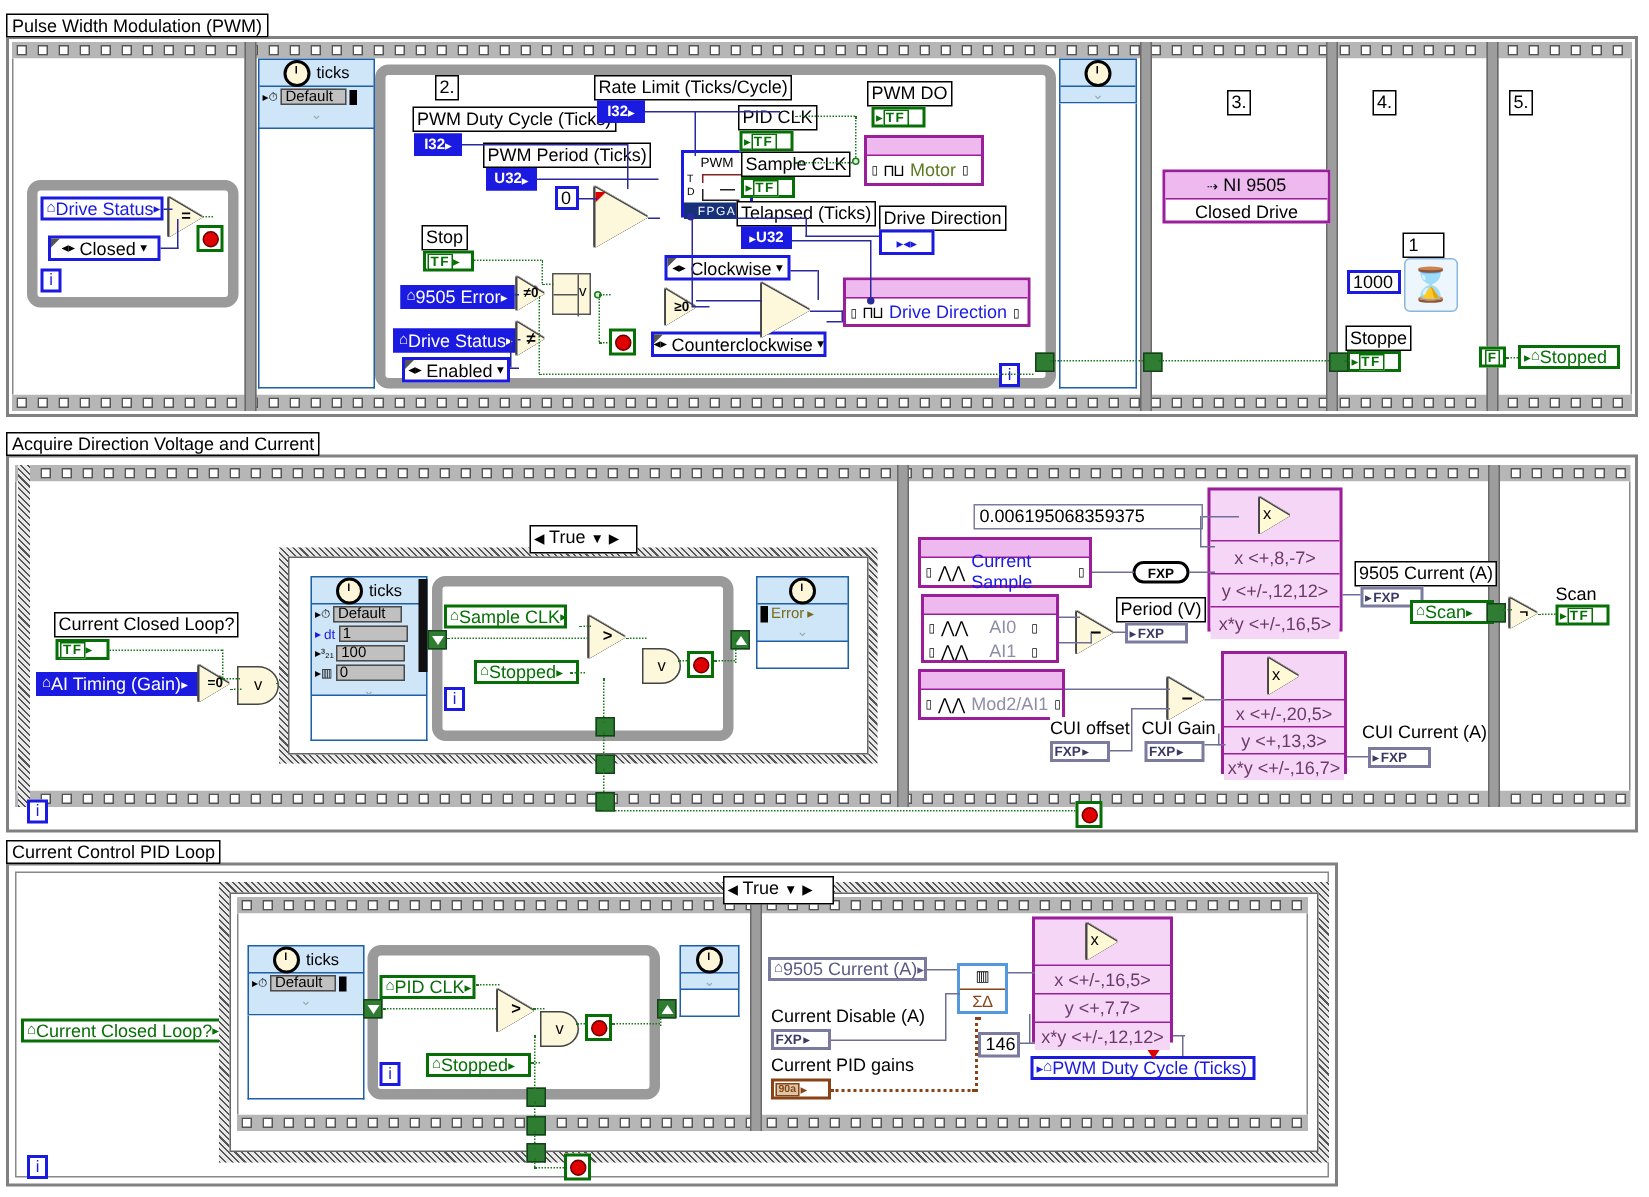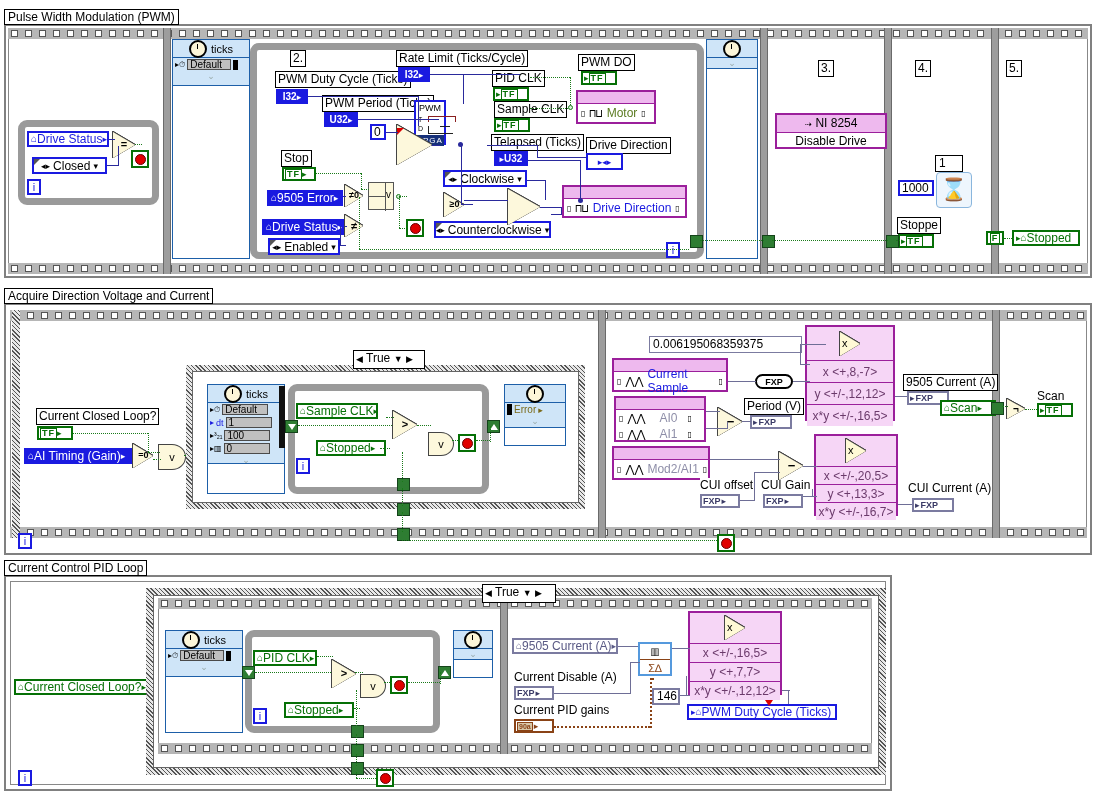--- a/index.html
+++ b/index.html
@@ -394,21 +394,21 @@
 <div class="abs" style="left:368px;top:182px;width:26px;height:28px;background:#fdf8dc;border:1px solid #555;">
   <div style="position:absolute;left:0;top:13px;width:16px;height:1px;background:#555;"></div>
   <div style="position:absolute;left:16px;top:0;width:1px;height:28px;background:#555;"></div>
   <div style="position:absolute;left:17px;top:6px;font-size:10px;">v</div>
 </div>
 <div class="juncg" style="left:396px;top:194px;"></div>
 <div class="stopbtn" style="left:406px;top:219px;">
     <i></i>
   </div>
 
-<div class="pwmico" style="left:414px;top:100px;width:32px;height:45px;">
+<div class="pwmico" style="left:454px;top:100px;width:48px;height:45px;">
   <div class="ptop">
     <div style="margin-top:1px;font-size:9px;">PWM</div>
     <div style="position:absolute;left:2px;top:12px;font-size:7px;">T</div>
     <div style="position:absolute;left:2px;top:21px;font-size:7px;">D</div>
     <div style="position:absolute;left:12px;top:13px;width:26px;height:5px;border-left:1px solid #8a2020;border-right:1px solid #8a2020;border-top:1px solid #8a2020;"></div>
     <div style="position:absolute;left:12px;top:23px;width:24px;height:7px;border:1px solid #222;border-right:0;border-top:0;"></div>
     <div style="position:absolute;left:24px;top:23px;width:10px;height:1px;background:#222;"></div>
   </div>
   <div class="pbot">FPGA</div>
 </div>
@@ -518,23 +518,23 @@
 <div class="wg v" style="left:399px;top:196px;height:32px;"></div>
 <div class="wb h" style="left:343px;top:196px;width:3px;"></div>
 <div class="wb h" style="left:345px;top:226px;width:2px;"></div>
 <div class="wb v" style="left:340px;top:226px;height:19px;"></div>
 <div class="wb h" style="left:340px;top:245px;width:6px;"></div>
 
 <div class="lbl" style="left:818px;top:60px;">3.</div>
 <div class="subvi" style="left:775px;top:113px;width:112px;height:36px;">
   <div class="s1">
     <span style="font-size:9px;">⇢</span>
-    <span>NI 8254</span>
-  </div>
-  <div class="s2">Disable Drive</div>
+    <span>NI 9505</span>
+  </div>
+  <div class="s2">Closed Drive</div>
 </div>
 
 <div class="lbl" style="left:915px;top:60px;">4.</div>
 <div class="greybox" style="left:935px;top:155px;width:28px;border:1px solid #000;">1</div>
 <div class="hourglass" style="left:936px;top:172px;">⌛</div>
 <div class="numbox" style="left:898px;top:180px;width:36px;">1000</div>
 <div class="lbl" style="left:897px;top:217px;">Stoppe</div>
 <div class="tfbox" style="left:898px;top:234px;width:36px;">
   <span class="caret" style="color:#067006;">▸</span>
     <b>TF</b>

